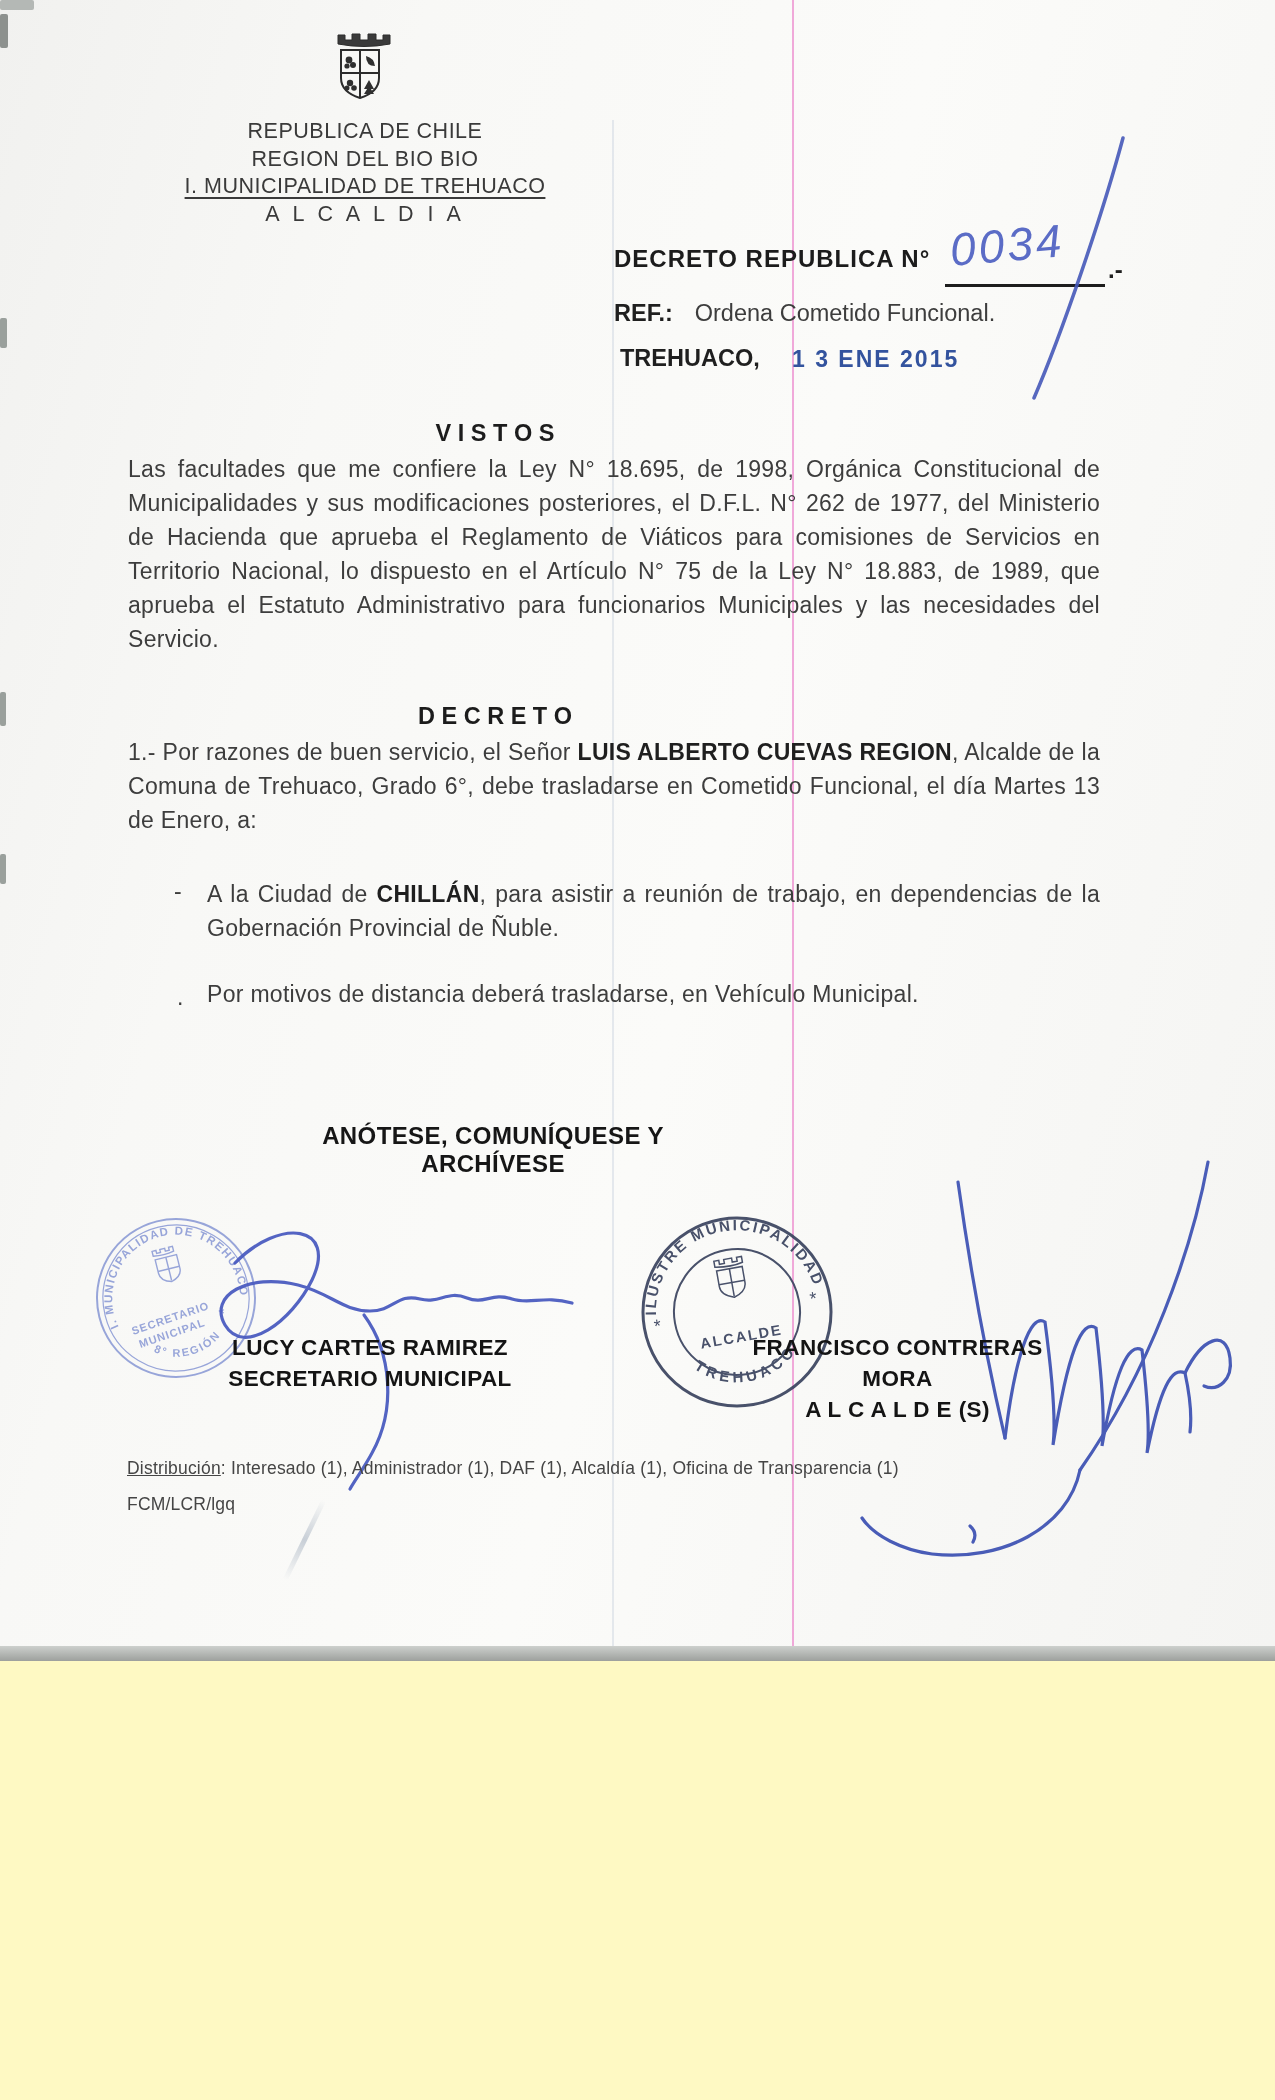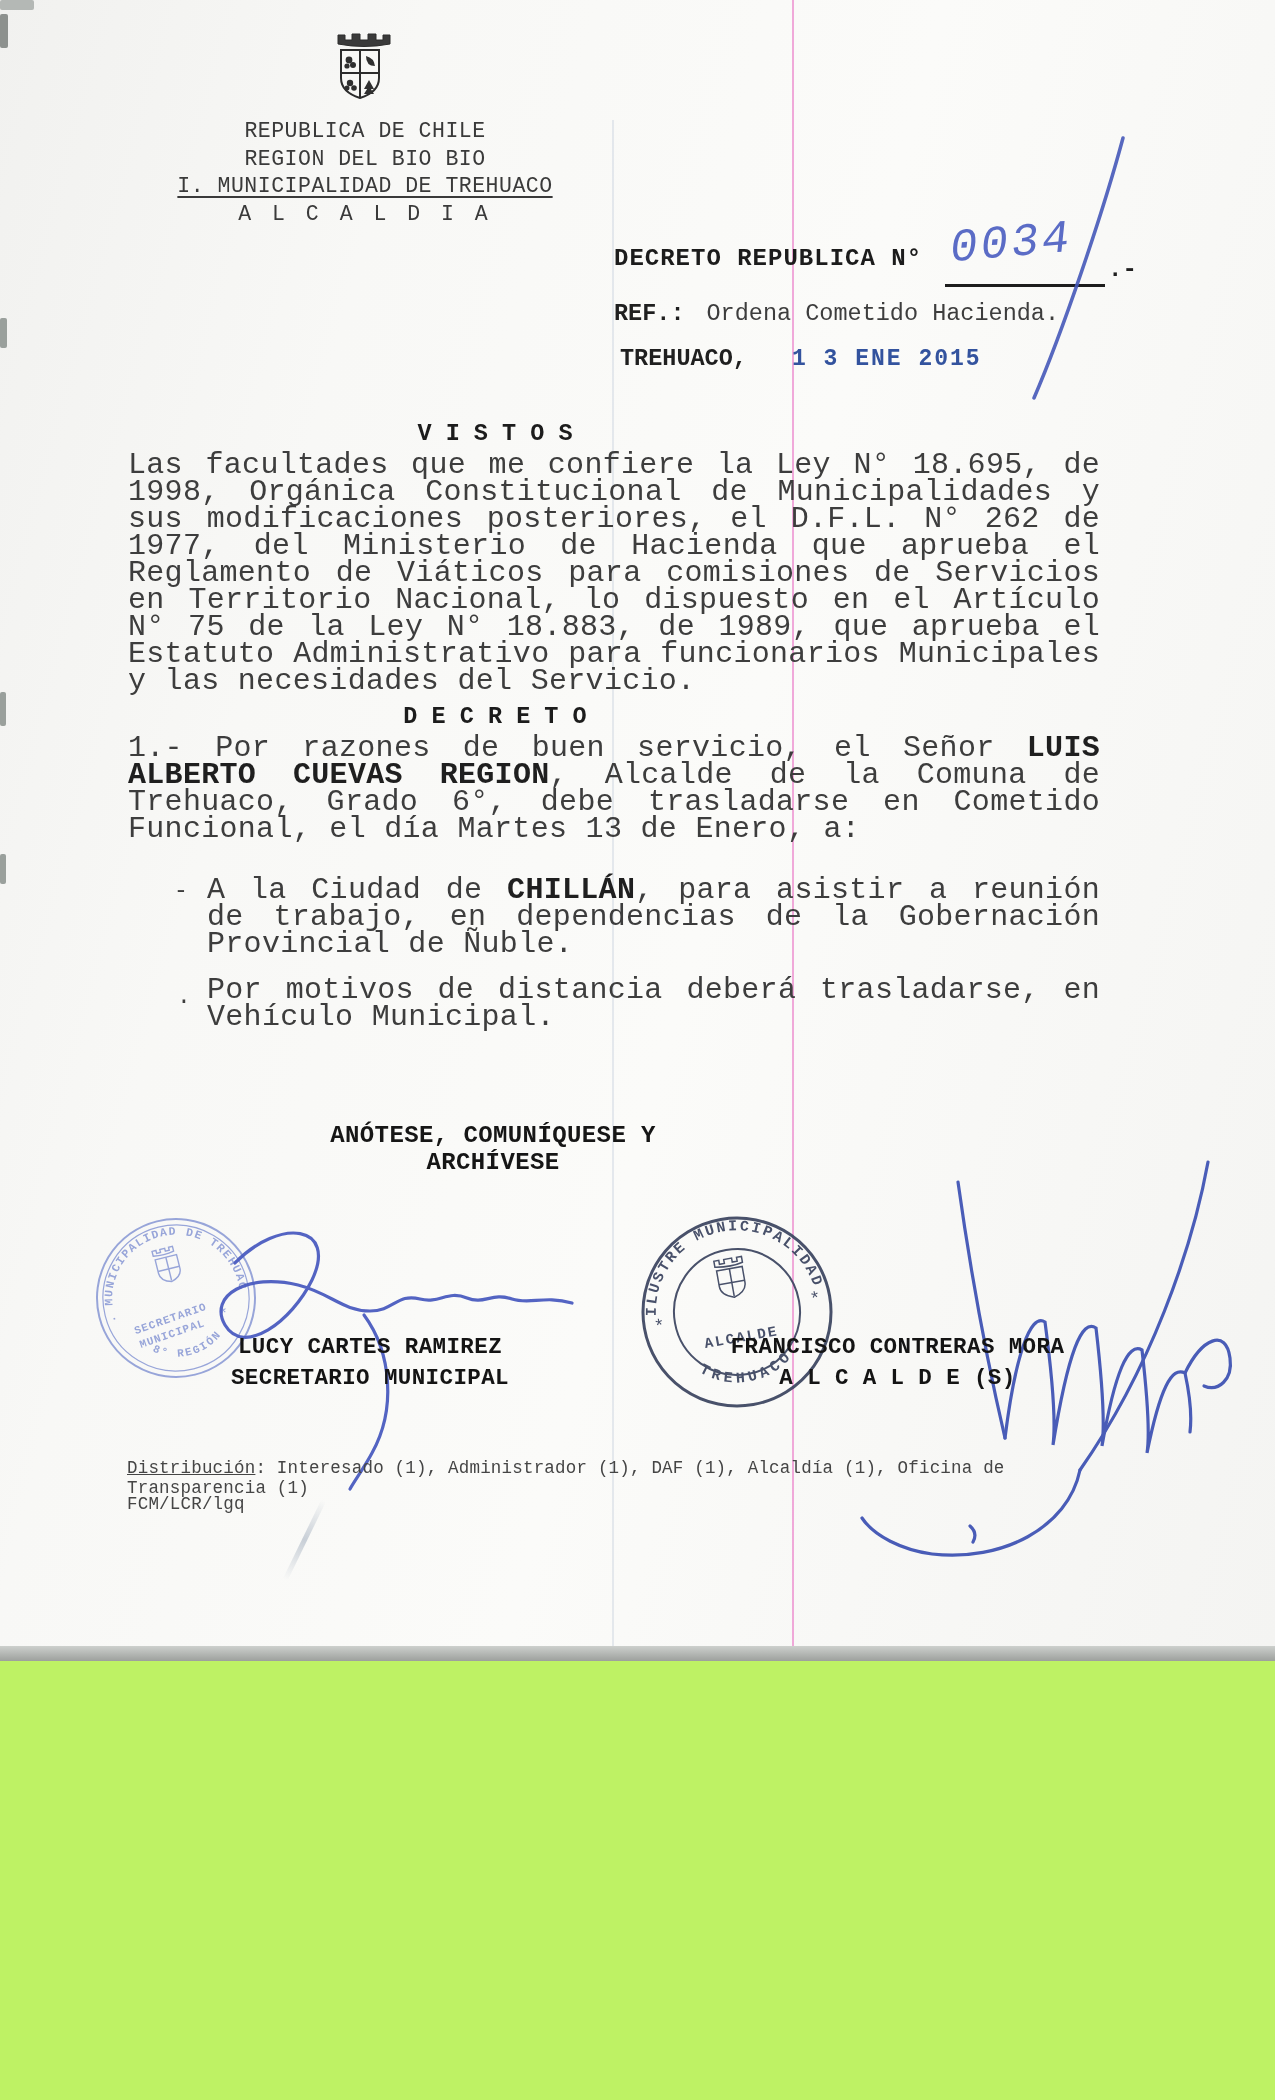--- a/index.html
+++ b/index.html
@@ -1,26 +1,26 @@
 <!DOCTYPE html>
 <html><head>
 <meta charset="utf-8">
 <style>
   html,body{margin:0;padding:0;background:#ffffff;}
   #canvas{
-    position:relative;width:1275px;height:2100px;background:#bef264;
-    overflow:hidden;font-family:Liberation Mono, monospace;color:#3b3b3b;
+    position:relative;width:1275px;height:2100px;background:#fef9c3;
+    overflow:hidden;font-family:Liberation Sans, sans-serif;color:#3b3b3b;
   }
   .scan{
     position:absolute;left:0;top:0;width:1275px;height:1660px;
     background:linear-gradient(105deg,#f1f1ef 0%,#f8f8f6 25%,#fbfbf9 55%,#f4f4f2 100%);
   }
   .abs{position:absolute;}
   .center{text-align:center;}
-  .body-text{font-size:30px;letter-spacing:.3px;line-height:27px;color:#3d3d3d;}
+  .body-text{font-size:23px;letter-spacing:.3px;line-height:34px;color:#3d3d3d;}
   .just{text-align:justify;}
   .bold{font-weight:700;color:#1f1f1f;}
   .heading{font-weight:700;color:#1c1c1c;font-size:23.5px;letter-spacing:1px;}
   
   .hdr{left:155px;top:118px;width:420px;font-size:21.5px;line-height:27.5px;color:#3a3a3a;letter-spacing:.5px;}
   .hdr .u{text-decoration:underline;text-underline-offset:4px;}
   .hdr .sp{letter-spacing:4px;}
   
   .dh-title{left:614px;top:245px;font-size:24px;}
   .hand-number{
@@ -100,21 +100,21 @@
 
   <div class="abs dh-title heading">DECRETO REPUBLICA N°</div>
   <div class="abs hand-number">0034</div>
   <div class="abs num-underline"></div>
   <div class="abs num-suffix bold">.-</div>
   <svg class="abs" style="left:1020px;top:128px;" width="115" height="280" viewBox="0 0 115 280">
     <path d="M14,270 C42,205 82,88 103,10" stroke="#4558b8" stroke-width="3.5" fill="none" stroke-linecap="round" opacity=".9"></path>
   </svg>
 
   <div class="abs ref-row">
-    <span class="ref-label">REF.:</span><span class="ref-val">Ordena Cometido Hacienda.</span>
+    <span class="ref-label">REF.:</span><span class="ref-val">Ordena Cometido Funcional.</span>
   </div>
 
   <div class="abs place-row">
     <span class="bold">TREHUACO,</span>
     <span class="date-stamp">1 3 ENE 2015</span>
   </div>
 
   <div class="abs sec-title center" style="top:420px;">V I S T O S</div>
   <div class="abs body-text just" style="left:128px;top:452px;width:972px;">Las facultades que me confiere la Ley N° 18.695, de 1998, Orgánica Constitucional de Municipalidades y sus modificaciones posteriores, el D.F.L. N° 262 de 1977, del Ministerio de Hacienda que aprueba el Reglamento de Viáticos para comisiones de Servicios en Territorio Nacional, lo dispuesto en el Artículo N° 75 de la Ley N° 18.883, de 1989, que aprueba el Estatuto Administrativo para funcionarios Municipales y las necesidades del Servicio.</div>
 

